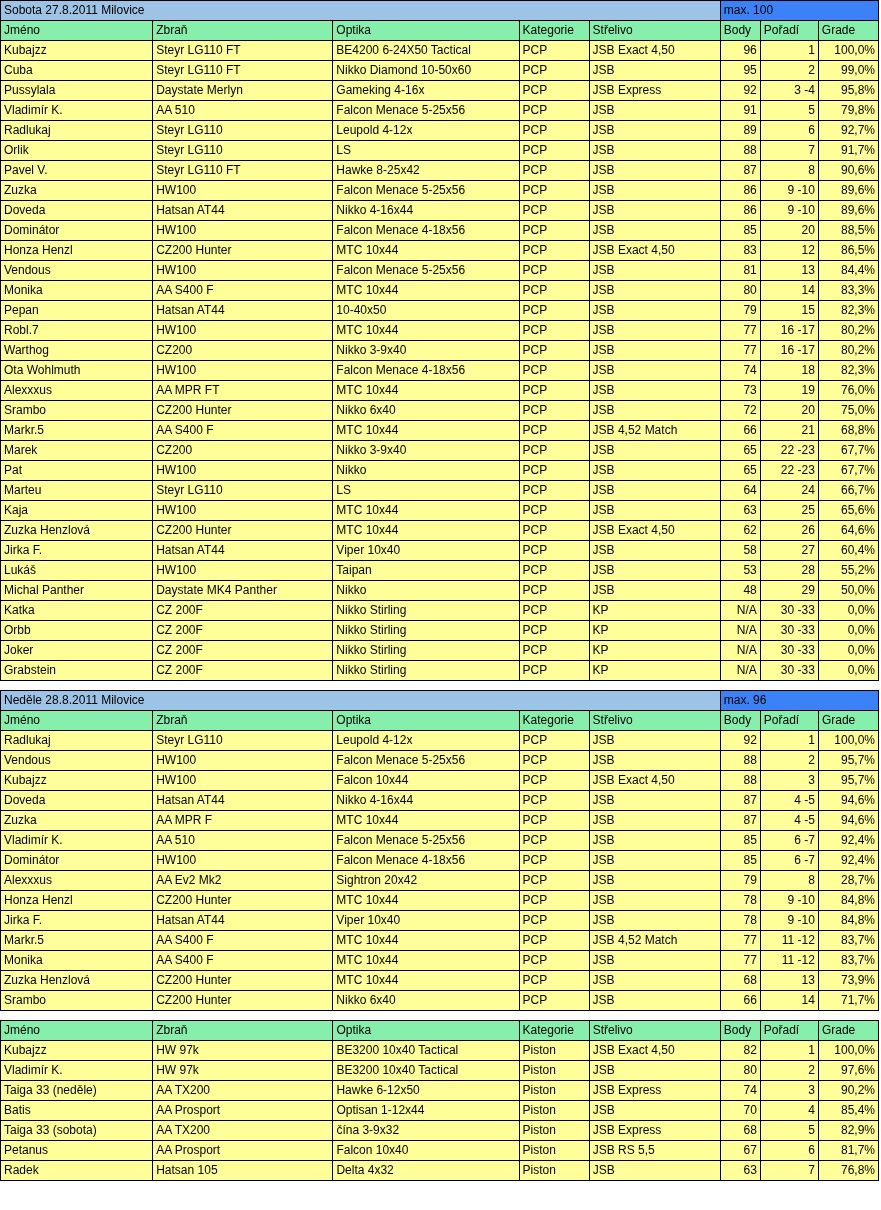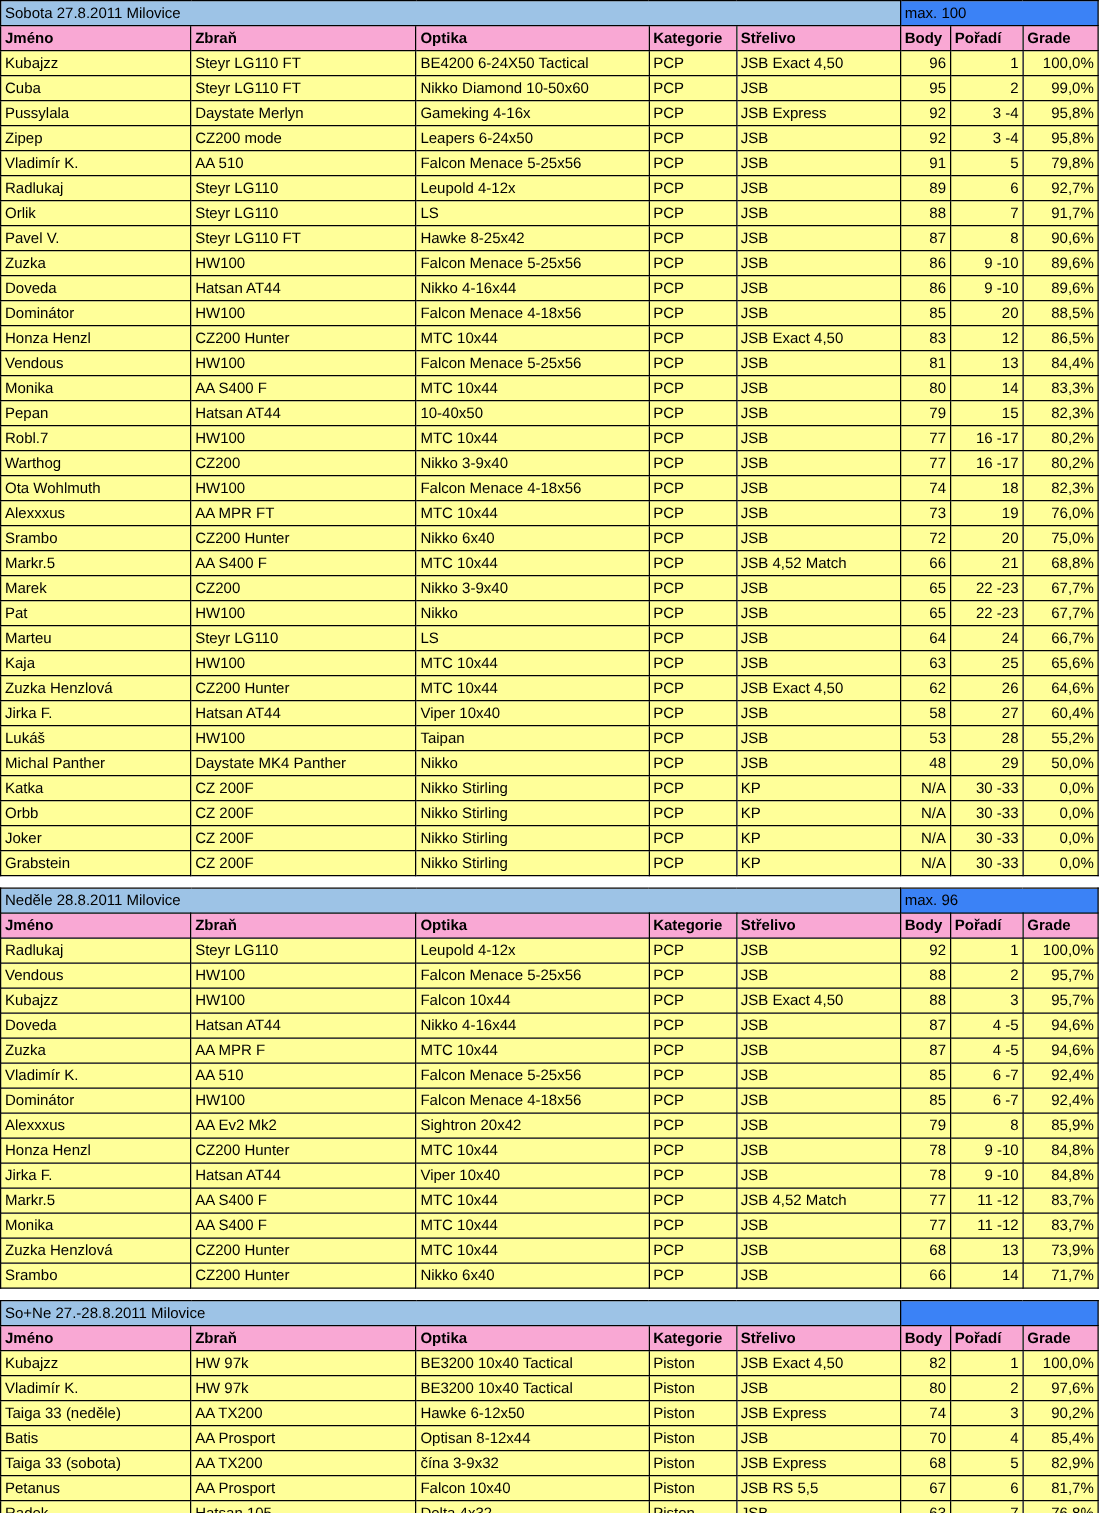--- a/index.html
+++ b/index.html
@@ -46,22 +46,21 @@
     background: #9DC3E6;
     font-weight: normal;
   }
   .title-row td.title-left {
     background: #9DC3E6;
   }
   .title-row td.title-max {
     background: #3b82f6;
   }
   .hdr-row td {
-    background: #f9a8d4;
-    font-weight: bold;
+    background: #86efac;
   }
   .data-row td {
     background: #FFFF99;
   }
   .num {
     text-align: right;
   }
   .sect-gap {
     height: 9px;
   }
@@ -122,30 +121,20 @@
             <td>Pussylala</td>
             <td>Daystate Merlyn</td>
             <td>Gameking 4-16x</td>
             <td>PCP</td>
             <td>JSB Express</td>
             <td class="num">92</td>
             <td class="num">3 -4</td>
             <td class="num">95,8%</td>
           </tr>
           <tr class="data-row">
-            <td>Zipep</td>
-            <td>CZ200 mode</td>
-            <td>Leapers 6-24x50</td>
-            <td>PCP</td>
-            <td>JSB</td>
-            <td class="num">92</td>
-            <td class="num">3 -4</td>
-            <td class="num">95,8%</td>
-          </tr>
-          <tr class="data-row">
             <td>Vladimír K.</td>
             <td>AA 510</td>
             <td>Falcon Menace 5-25x56</td>
             <td>PCP</td>
             <td>JSB</td>
             <td class="num">91</td>
             <td class="num">5</td>
             <td class="num">79,8%</td>
           </tr>
           <tr class="data-row">
@@ -528,21 +517,21 @@
             <td class="num">92,4%</td>
           </tr>
           <tr class="data-row">
             <td>Alexxxus</td>
             <td>AA Ev2 Mk2</td>
             <td>Sightron 20x42</td>
             <td>PCP</td>
             <td>JSB</td>
             <td class="num">79</td>
             <td class="num">8</td>
-            <td class="num">85,9%</td>
+            <td class="num">28,7%</td>
           </tr>
           <tr class="data-row">
             <td>Honza Henzl</td>
             <td>CZ200 Hunter</td>
             <td>MTC 10x44</td>
             <td>PCP</td>
             <td>JSB</td>
             <td class="num">78</td>
             <td class="num">9 -10</td>
             <td class="num">84,8%</td>
@@ -605,24 +594,20 @@
           <col class="c-name">
           <col class="c-gun">
           <col class="c-optics">
           <col class="c-cat">
           <col class="c-ammo">
           <col class="c-pts">
           <col class="c-rank">
           <col class="c-grade">
         </colgroup>
         <tbody>
-          <tr class="title-row">
-            <td colspan="5" class="title-left">So+Ne 27.-28.8.2011 Milovice</td>
-            <td colspan="3" class="title-max"></td>
-          </tr>
           <tr class="hdr-row">
             <td>Jméno</td>
             <td>Zbraň</td>
             <td>Optika</td>
             <td>Kategorie</td>
             <td>Střelivo</td>
             <td>Body</td>
             <td>Pořadí</td>
             <td>Grade</td>
           </tr>
@@ -652,21 +637,21 @@
             <td>Hawke 6-12x50</td>
             <td>Piston</td>
             <td>JSB Express</td>
             <td class="num">74</td>
             <td class="num">3</td>
             <td class="num">90,2%</td>
           </tr>
           <tr class="data-row">
             <td>Batis</td>
             <td>AA Prosport</td>
-            <td>Optisan 8-12x44</td>
+            <td>Optisan 1-12x44</td>
             <td>Piston</td>
             <td>JSB</td>
             <td class="num">70</td>
             <td class="num">4</td>
             <td class="num">85,4%</td>
           </tr>
           <tr class="data-row">
             <td>Taiga 33 (sobota)</td>
             <td>AA TX200</td>
             <td>čína 3-9x32</td>

